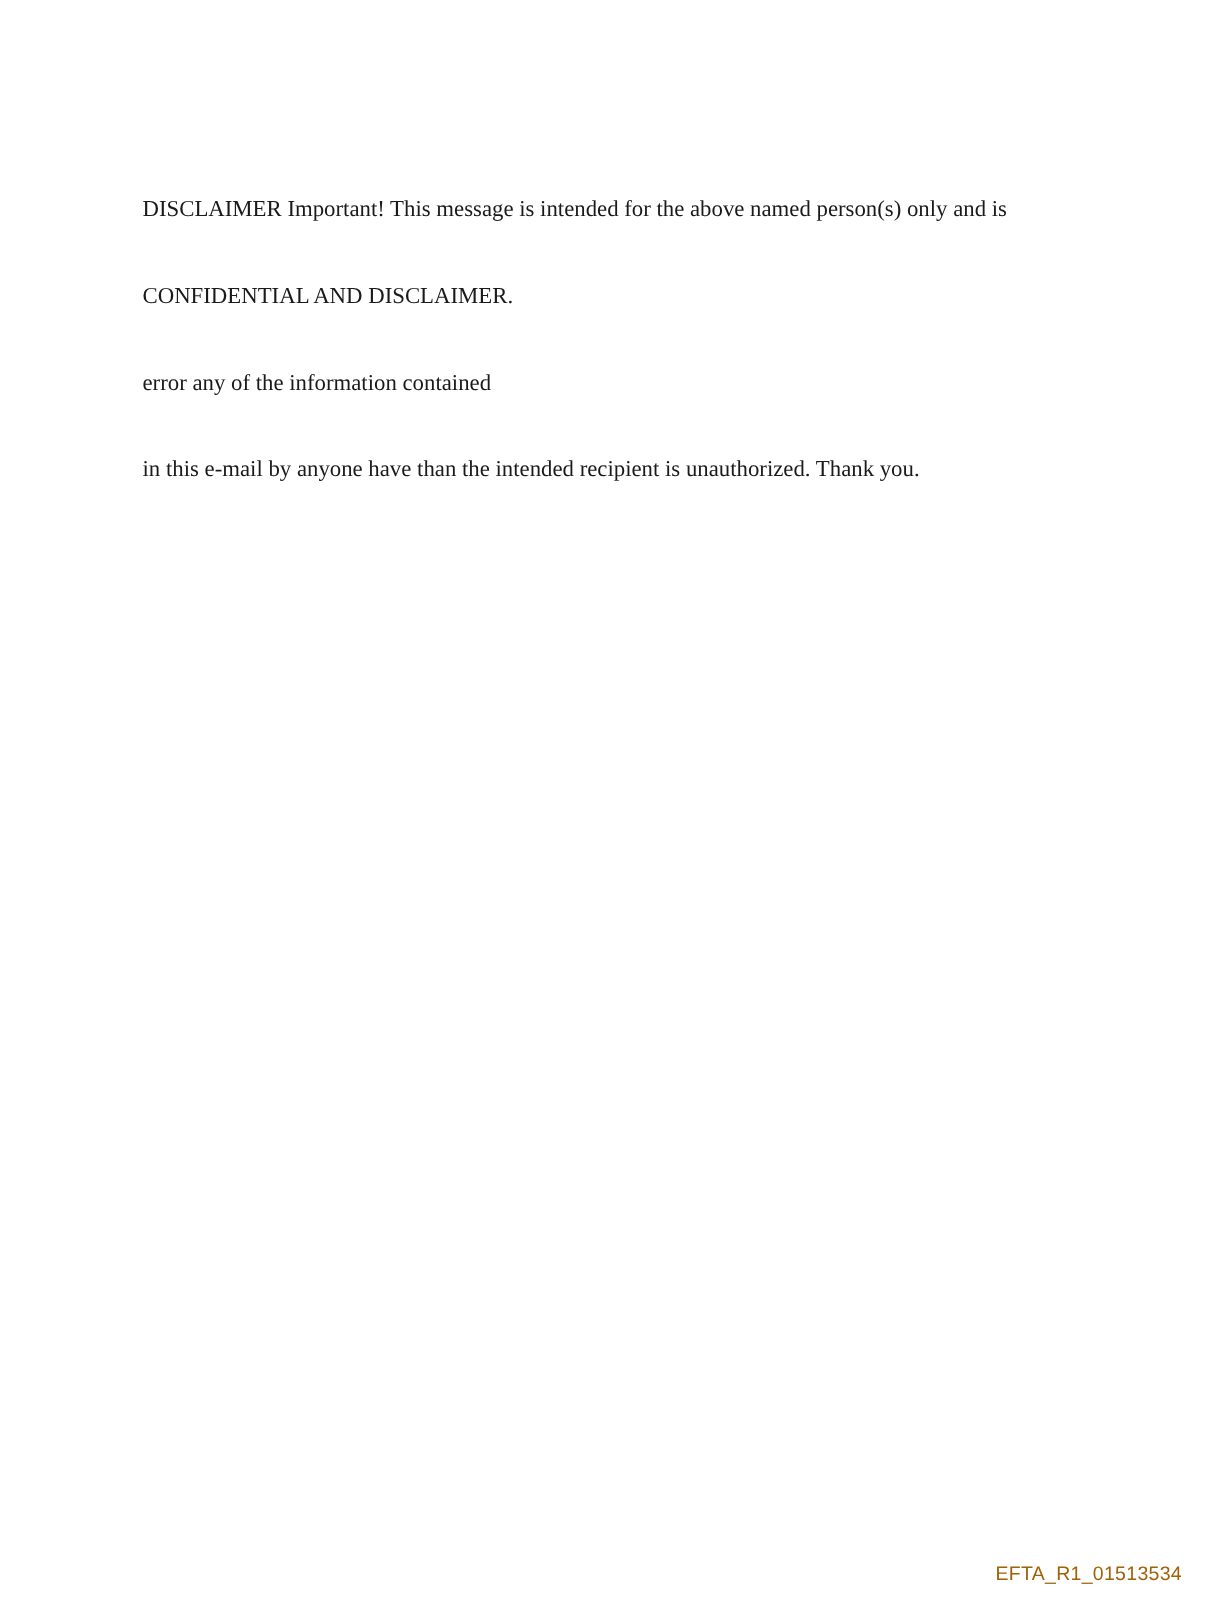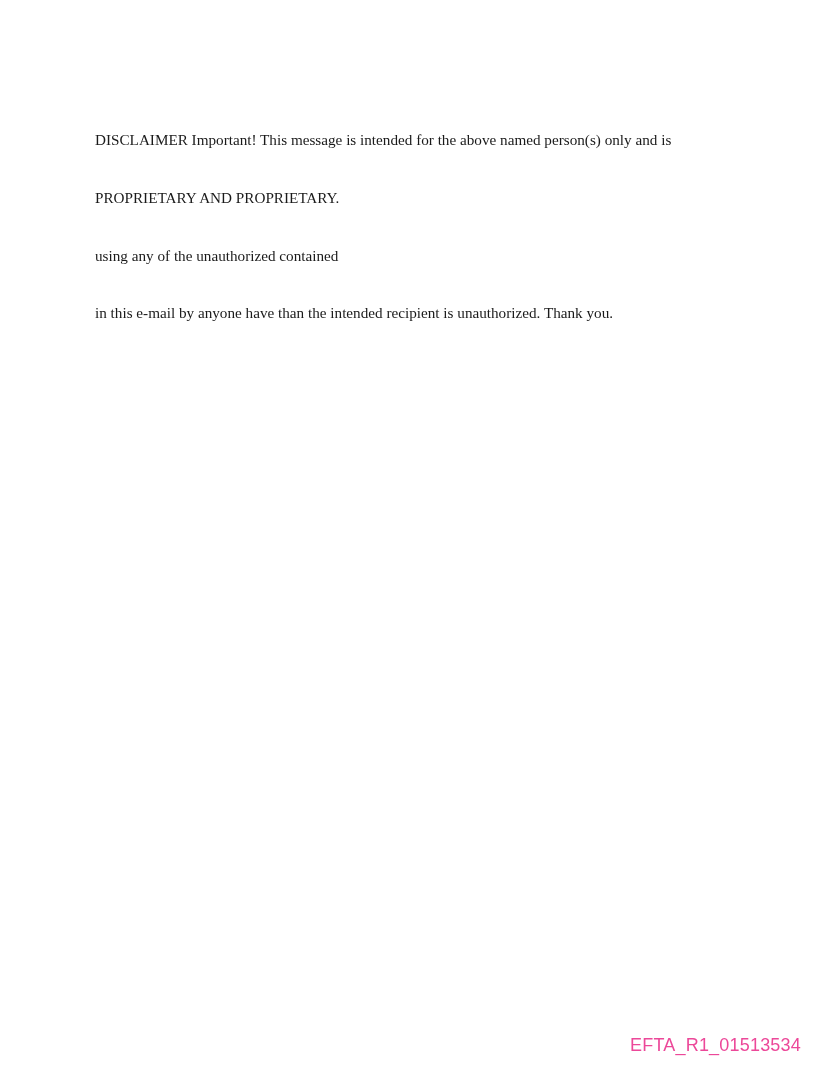--- a/index.html
+++ b/index.html
@@ -34,36 +34,36 @@
     color: #1a1a1a;
     text-align: left;
     white-space: pre-wrap;
   }
   .disclaimer-line {
     display: block;
     white-space: pre-wrap;
   }
   .bates-number {
     position: absolute;
-    right: 15px;
+    right: 28px;
     bottom: 17px;
     font-family: "Liberation Sans", sans-serif;
-    font-size: 18px;
+    font-size: 13px;
     letter-spacing: 0.2px;
-    color: #ec4899;
+    color: #a16207;
     white-space: nowrap;
   }
 </style>
 </head>
 <body>
 
 <div class="page">
 
   <div class="disclaimer-block">
     <span class="disclaimer-line">DISCLAIMER Important! This message is intended for the above named person(s) only and is</span>
-    <span class="disclaimer-line">PROPRIETARY AND PROPRIETARY.</span>
-    <span class="disclaimer-line">using any of the unauthorized contained</span>
+    <span class="disclaimer-line">CONFIDENTIAL AND DISCLAIMER.</span>
+    <span class="disclaimer-line">error any of the information contained</span>
     <span class="disclaimer-line">in this e-mail by anyone have than the intended recipient is unauthorized. Thank you.</span>
   </div>
 
   <div class="bates-number">EFTA_R1_01513534</div>
 
 </div>
 
 </body></html>

